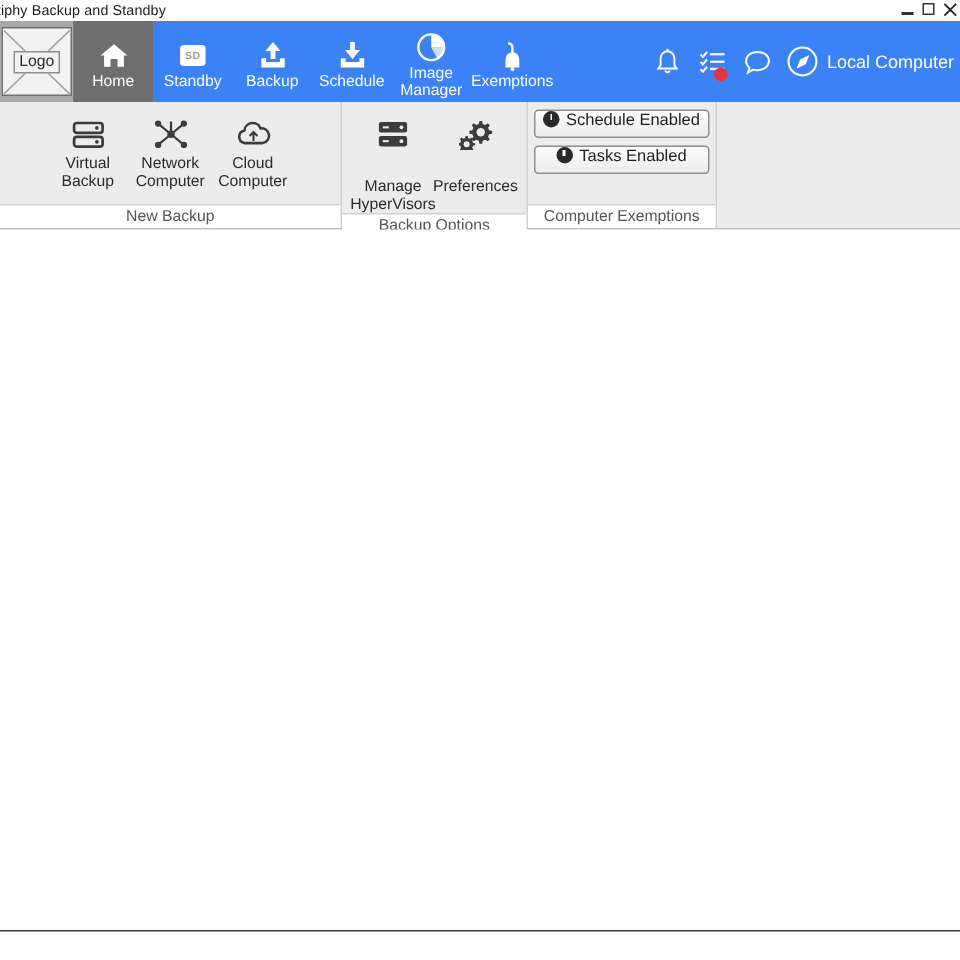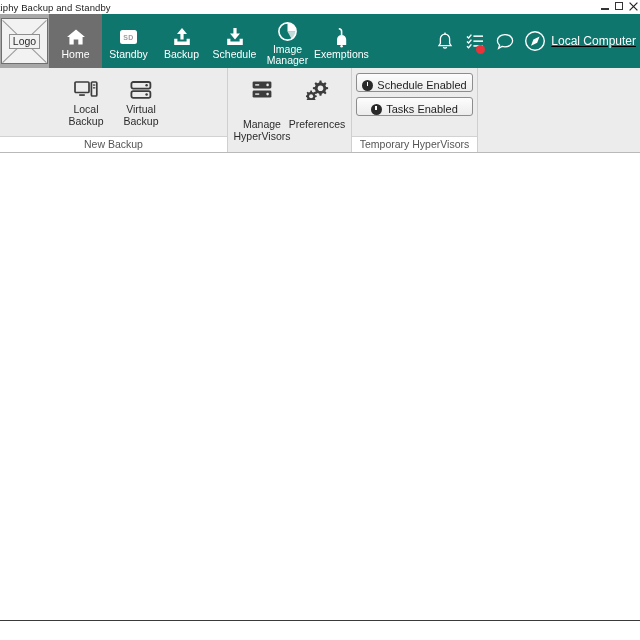--- a/index.html
+++ b/index.html
@@ -72,21 +72,21 @@
     width: 8px;
     height: 8px;
     border: 1.4px solid #333;
     box-sizing: border-box;
   }
   .wb-close svg { display: block; margin: 2px auto 0; }
 
   
   .tabstrip {
     height: 54px;
-    background: #0f766e;
+    background: #3b82f6;
     display: flex;
     align-items: stretch;
     flex: 0 0 auto;
     position: relative;
   }
 
   .logo-cell {
     width: 49px;
     display: flex;
     align-items: center;
@@ -171,21 +171,20 @@
 
   .tabstrip-spacer { flex: 1 1 auto; }
 
   .header-right {
     display: flex;
     align-items: center;
     gap: 0px;
     padding-right: 4px;
     flex: 0 0 auto;
     align-self: center;
-    text-decoration: underline;
   }
   .hicon {
     width: 30px;
     height: 30px;
     display: flex;
     align-items: center;
     justify-content: center;
     position: relative;
     color: #ffffff;
   }
@@ -297,21 +296,21 @@
     padding-top: 5px;
     width: 100%;
   }
   .tbtn {
     width: 117px;
     height: 19px;
     border: 1px solid #8d8d8d;
     border-radius: 3px;
     background: linear-gradient(#fdfdfd, #ececec);
     display: flex;
-    align-items: flex-end;
+    align-items: flex-start;
     justify-content: center;
     gap: 4px;
     font-size: 11px;
     color: #1e1e1e;
     box-sizing: border-box;
     cursor: default;
   }
   .toggle-glyph {
     width: 11px;
     height: 11px;
@@ -476,46 +475,56 @@
         <span class="conn-label">Local Computer</span>
       </div>
     </div>
   </div>
 
   <div class="ribbon">
 
     <div class="rgroup nogrow" style="width:228px">
       <div class="rgroup-body">
 
-        <div class="rbtn">
-          <div class="rb-ico">
-            <svg width="24" height="20" viewBox="0 0 24 20">
-              <rect x="1" y="2" width="14" height="10.5" rx="1" fill="none" stroke="#3c3c3c" stroke-width="1.7"></rect>
-              <rect x="5.2" y="14.2" width="5.6" height="1.7" fill="#3c3c3c"></rect>
-              <rect x="17.4" y="2" width="5.4" height="14" rx="1" fill="none" stroke="#3c3c3c" stroke-width="1.7"></rect>
-              <rect x="18.9" y="4.4" width="2.4" height="1.3" fill="#3c3c3c"></rect>
-              <rect x="18.9" y="7.2" width="2.4" height="1.3" fill="#3c3c3c"></rect>
-            </svg>
-          </div>
-          <div class="rb-lbl">Local Backup</div>
-        </div>
 
         <div class="rbtn">
           <div class="rb-ico">
             <svg width="22" height="20" viewBox="0 0 22 20">
               <rect x="1.4" y="2" width="19" height="6.6" rx="1.8" fill="none" stroke="#3c3c3c" stroke-width="1.8"></rect>
               <rect x="1.4" y="11.2" width="19" height="6.6" rx="1.8" fill="none" stroke="#3c3c3c" stroke-width="1.8"></rect>
               <circle cx="16.6" cy="5.3" r="1.25" fill="#3c3c3c"></circle>
               <circle cx="16.6" cy="14.5" r="1.25" fill="#3c3c3c"></circle>
             </svg>
           </div>
           <div class="rb-lbl">Virtual Backup</div>
         </div>
 
-
+        <div class="rbtn">
+          <div class="rb-ico">
+            <svg width="24" height="21" viewBox="0 0 24 21">
+              <path d="M12 10.5 L3.4 3.4 M12 10.5 L20.6 3.4 M12 10.5 L3.4 17.6 M12 10.5 L20.6 17.6 M12 10.5 L12 2" stroke="#3c3c3c" stroke-width="1.5" fill="none"></path>
+              <circle cx="12" cy="10.5" r="2.5" fill="#3c3c3c"></circle>
+              <circle cx="3.4" cy="3.4" r="2.1" fill="#3c3c3c"></circle>
+              <circle cx="20.6" cy="3.4" r="2.1" fill="#3c3c3c"></circle>
+              <circle cx="3.4" cy="17.6" r="2.1" fill="#3c3c3c"></circle>
+              <circle cx="20.6" cy="17.6" r="2.1" fill="#3c3c3c"></circle>
+            </svg>
+          </div>
+          <div class="rb-lbl">Network Computer</div>
+        </div>
+
+        <div class="rbtn">
+          <div class="rb-ico">
+            <svg width="24" height="19" viewBox="0 0 24 19">
+              <path d="M5.8 15.4 A4.3 4.3 0 0 1 5.9 7 A5.6 5.6 0 0 1 16.7 5.6 A4.5 4.5 0 0 1 18.1 15.4 Z" fill="none" stroke="#3c3c3c" stroke-width="1.7"></path>
+              <path d="M9.4 10.6 L12 8 L14.6 10.6 M12 8 L12 14" stroke="#3c3c3c" stroke-width="1.4" fill="none"></path>
+            </svg>
+          </div>
+          <div class="rb-lbl">Cloud Computer</div>
+        </div>
 
       </div>
       <div class="rgroup-title">New Backup</div>
     </div>
 
     <div class="rgroup nogrow" style="width:124px">
       <div class="rgroup-body">
 
         <div class="rbtn wide">
           <div class="rb-ico">
@@ -537,39 +546,40 @@
               <path d="M13.6 1.6 L15.4 1.6 L15.8 3.6 L17.5 4.3 L19.2 3.2 L20.5 4.5 L19.4 6.2 L20.1 7.9 L22.1 8.3 L22.1 10.1 L20.1 10.5 L19.4 12.2 L20.5 13.9 L19.2 15.2 L17.5 14.1 L15.8 14.8 L15.4 16.8 L13.6 16.8 L13.2 14.8 L11.5 14.1 L9.8 15.2 L8.5 13.9 L9.6 12.2 L8.9 10.5 L6.9 10.1 L6.9 8.3 L8.9 7.9 L9.6 6.2 L8.5 4.5 L9.8 3.2 L11.5 4.3 L13.2 3.6 Z" fill="#3c3c3c"></path>
               <circle cx="14.5" cy="9.2" r="2.8" fill="#ececec"></circle>
               <path d="M4.4 11.6 L5.8 11.6 L6.1 13.0 L7.4 13.5 L8.6 12.7 L9.6 13.7 L8.8 14.9 L9.3 16.2 L10.7 16.5 L10.7 17.9 L9.3 18.2 L8.8 19.5 L9.6 20.7 L8.6 21.7 L7.4 20.9 L6.1 21.4 L5.8 22.8 L4.4 22.8 L4.1 21.4 L2.8 20.9 L1.6 21.7 L0.6 20.7 L1.4 19.5 L0.9 18.2 L-0.5 17.9 L-0.5 16.5 L0.9 16.2 L1.4 14.9 L0.6 13.7 L1.6 12.7 L2.8 13.5 L4.1 13.0 Z" fill="#3c3c3c"></path>
               <circle cx="5.1" cy="17.2" r="2" fill="#ececec"></circle>
             </svg>
           </div>
           <div class="rb-lbl">Preferences</div>
         </div>
 
       </div>
+      <div class="rgroup-title">Backup Options</div>
     </div>
 
     <div class="rgroup nogrow" style="width:126px">
       <div class="rgroup-body" style="padding-top:0">
         <div class="toggle-col">
 
           <div class="tbtn">
             <span class="toggle-glyph"></span>
             <span>Schedule Enabled</span>
           </div>
 
           <div class="tbtn">
             <span class="toggle-glyph"></span>
             <span>Tasks Enabled</span>
           </div>
 
         </div>
       </div>
-      <div class="rgroup-title">Temporary HyperVisors</div>
+      <div class="rgroup-title">Computer Exemptions</div>
     </div>
 
     <div class="rgroup-tail">
       <div style="flex:1 1 auto"></div>
       <div class="rgroup-title">&nbsp;</div>
     </div>
   </div>
 
   <div class="content">
     <div></div>

